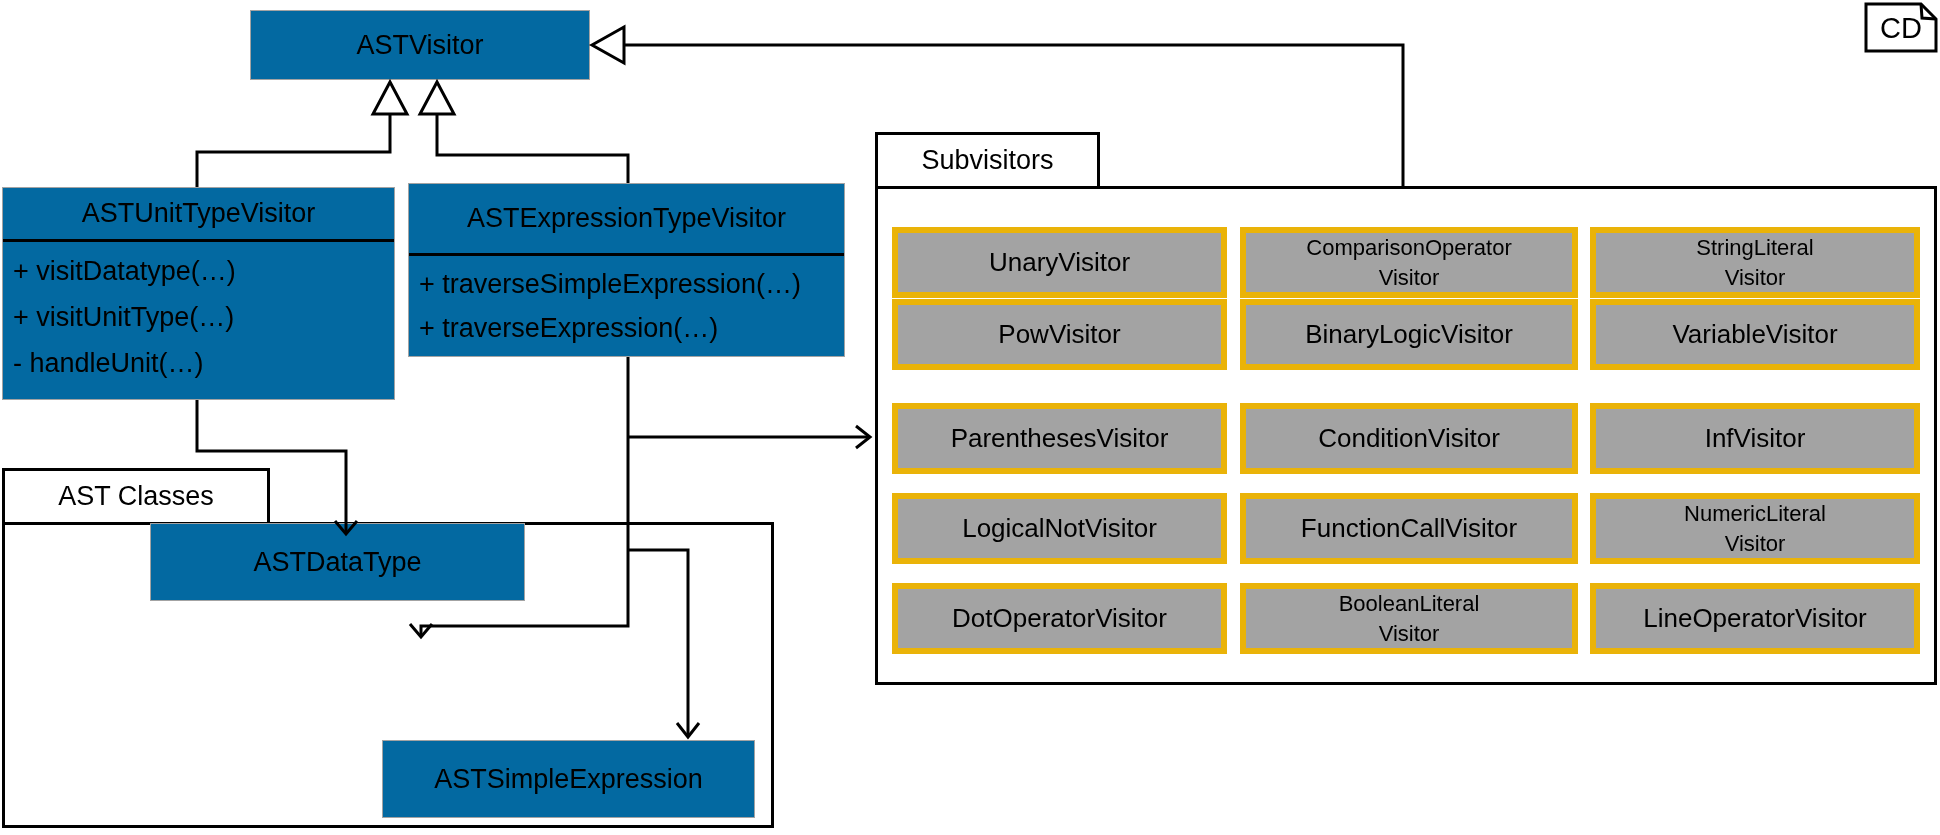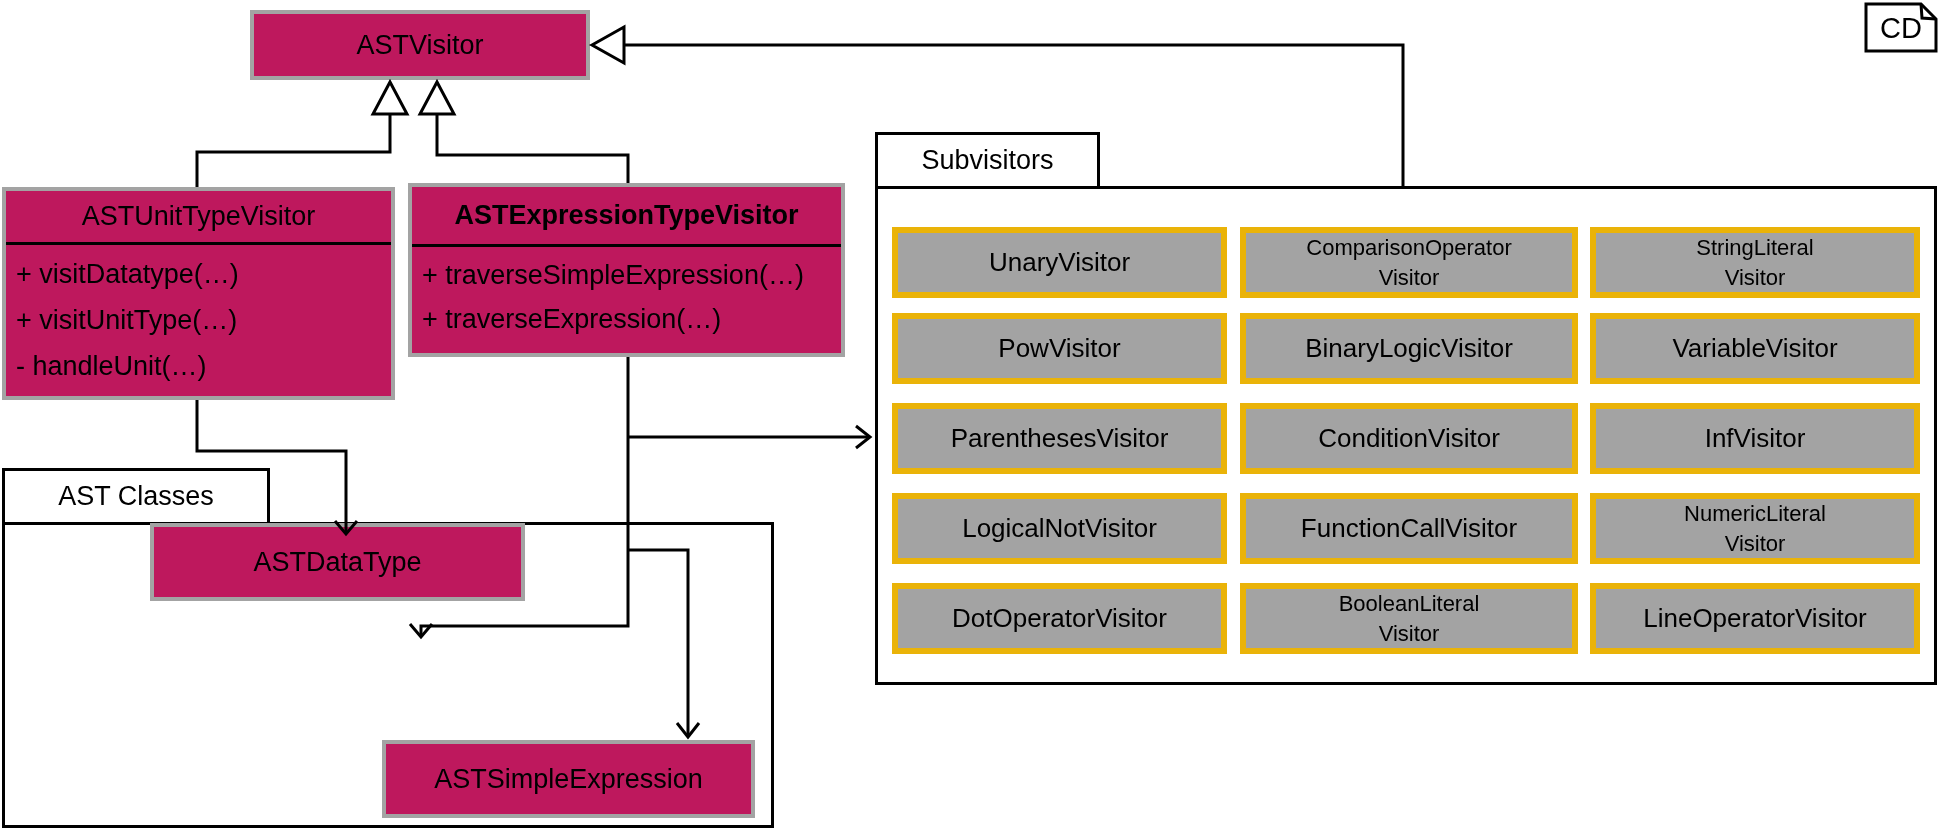--- a/index.html
+++ b/index.html
@@ -32,22 +32,22 @@
     z-index: 1;
   }
   .tab-subvisitors { left: 875px; top: 132px; width: 225px; height: 57px; }
   .body-subvisitors { left: 875px; top: 186px; width: 1062px; height: 499px; }
   .tab-astclasses { left: 2px; top: 468px; width: 268px; height: 57px; }
   .body-astclasses { left: 2px; top: 522px; width: 772px; height: 306px; }
 
   
   .classbox {
     position: absolute;
-    background: #be185d;
-    border: 4px solid #a3a3a3;
+    background: #0369a1;
+    border: 1px solid #a3a3a3;
     z-index: 4;
   }
   .classbox.simple {
     display: flex;
     align-items: center;
     justify-content: center;
     font-size: 27px;
   }
   .classbox .title {
     display: flex;
@@ -59,21 +59,21 @@
   .classbox .methods {
     padding: 6px 0 0 10px;
     font-size: 27px;
   }
   .classbox .methods div { line-height: 46px; white-space: nowrap; }
 
   .box-astvisitor   { left: 250px; top: 10px;  width: 340px; height: 70px; }
   .box-unit         { left: 2px;   top: 187px; width: 393px; height: 213px; }
   .box-unit .title  { height: 54px; }
   .box-exprtype     { left: 408px; top: 183px; width: 437px; height: 174px; }
-  .box-exprtype .title { height: 60px; font-weight: bold; }
+  .box-exprtype .title { height: 72px; }
   .box-exprtype .methods div { line-height: 44px; }
   .box-datatype     { left: 150px; top: 523px; width: 375px; height: 78px; text-align: right; }
   .box-expression   { left: 237px; top: 639px; width: 370px; height: 78px; }
   .box-simpleexpr   { left: 382px; top: 740px; width: 373px; height: 78px; }
 
   
   .cell {
     position: absolute;
     background: #a3a3a3;
     border: 6px solid #eab308;
@@ -84,21 +84,21 @@
     text-align: center;
     font-size: 26px;
     z-index: 4;
     height: 71px;
   }
   .cell.two-line { font-size: 22px; line-height: 30px; }
   .c0 { left: 892px;  width: 335px; }
   .c1 { left: 1240px; width: 338px; }
   .c2 { left: 1590px; width: 330px; }
   .r0 { top: 227px; }
-  .r1 { top: 313px; }
+  .r1 { top: 299px; }
   .r2 { top: 403px; }
   .r3 { top: 493px; }
   .r4 { top: 583px; }
 
   
   svg.connectors {
     position: absolute;
     left: 0; top: 0;
     width: 1940px; height: 835px;
     z-index: 6;

